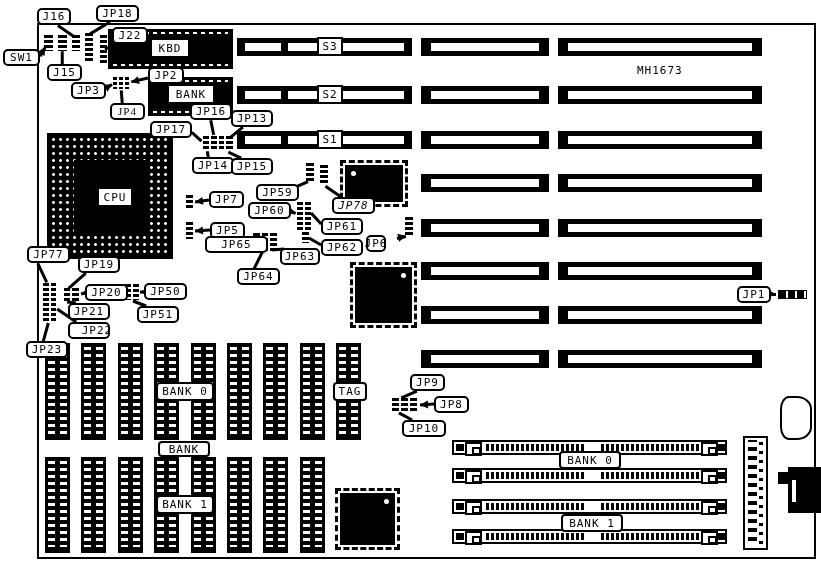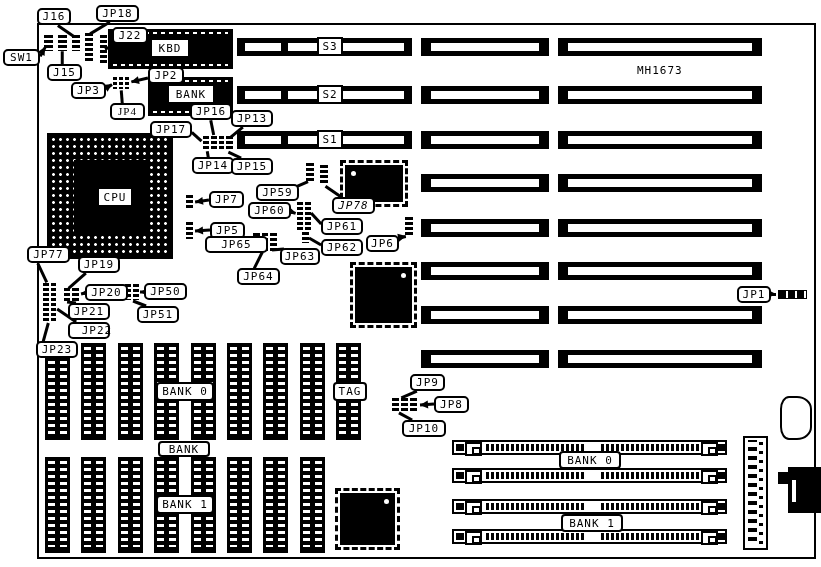--- a/index.html
+++ b/index.html
@@ -283,34 +283,34 @@
     <div class="abs leader" style="left: 321px; top: 244px; width: 13.8924px; transform: rotate(-149.744deg);"></div>
     <div class="abs callout" style="left: 321px; top: 239px; width: 42px;">JP62</div>
     <div class="abs leader" style="left: 246px; top: 250px; width: 10.6301px; transform: rotate(-48.8141deg);"></div>
     <div class="abs callout" style="left: 205px; top: 236px; width: 63px;">JP65</div>
     <div class="abs leader" style="left: 284px; top: 248px; width: 12.0416px; transform: rotate(175.236deg);"></div>
     <div class="abs callout" style="left: 280px; top: 248px; width: 40px;">JP63</div>
     <div class="abs leader" style="left: 254px; top: 267px; width: 17.8885px; transform: rotate(-63.4349deg);"></div>
     <div class="abs callout" style="left: 237px; top: 268px; width: 43px;">JP64</div>
     <div class="abs leader" style="left: 397px; top: 237px; width: 9.21954px; transform: rotate(-12.5288deg);"></div>
     <div class="abs arrowhead" style="left: 398px; top: 232px; transform: rotate(-12.5288deg);"></div>
-    <div class="abs callout" style="left: 366px; top: 235px; width: 33px;">JP6</div>
+    <div class="abs callout" style="left: 366px; top: 235px; width: 20px;">JP6</div>
     <div class="abs leader" style="left: 38px; top: 262px; width: 21.0238px; transform: rotate(64.6538deg);"></div>
     <div class="abs callout" style="left: 27px; top: 246px; width: 43px;">JP77</div>
     <div class="abs leader" style="left: 86px; top: 272px; width: 22.6716px; transform: rotate(138.576deg);"></div>
     <div class="abs callout" style="left: 78px; top: 256px; width: 42px;">JP19</div>
     <div class="abs leader" style="left: 85px; top: 292px; width: 4.12311px; transform: rotate(165.964deg);"></div>
     <div class="abs arrowhead" style="left: 73px; top: 290px; transform: rotate(165.964deg);"></div>
     <div class="abs callout" style="left: 85px; top: 284px; width: 43px;">JP20</div>
     <div class="abs leader" style="left: 76px; top: 302px; width: 9.05539px; transform: rotate(-173.66deg);"></div>
     <div class="abs callout" style="left: 68px; top: 303px; width: 42px;">JP21</div>
     <div class="abs leader" style="left: 76px; top: 321px; width: 23.0217px; transform: rotate(-145.62deg);"></div>
     <div class="abs callout" style="left: 68px; top: 322px; width: 42px; padding-left: 16px;">JP22</div>
     <div class="abs leader" style="left: 43px; top: 340px; width: 18.6815px; transform: rotate(-74.4759deg);"></div>
-    <div class="abs callout" style="left: 36px; top: 341px; width: 42px;">JP23</div>
+    <div class="abs callout" style="left: 26px; top: 341px; width: 42px;">JP23</div>
     <div class="abs leader" style="left: 144px; top: 291px; width: 4px; transform: rotate(180deg);"></div>
     <div class="abs arrowhead" style="left: 132px; top: 288px; transform: rotate(180deg);"></div>
     <div class="abs callout" style="left: 144px; top: 283px; width: 43px;">JP50</div>
     <div class="abs leader" style="left: 146px; top: 305px; width: 13.9284px; transform: rotate(-158.962deg);"></div>
     <div class="abs callout" style="left: 137px; top: 306px; width: 42px;">JP51</div>
     <div class="abs leader" style="left: 417px; top: 390px; width: 17.4642px; transform: rotate(156.371deg);"></div>
     <div class="abs callout" style="left: 410px; top: 374px; width: 35px;">JP9</div>
     <div class="abs leader" style="left: 434px; top: 403px; width: 14.0357px; transform: rotate(175.914deg);"></div>
     <div class="abs arrowhead" style="left: 412px; top: 401px; transform: rotate(175.914deg);"></div>
     <div class="abs callout" style="left: 434px; top: 396px; width: 35px;">JP8</div>

